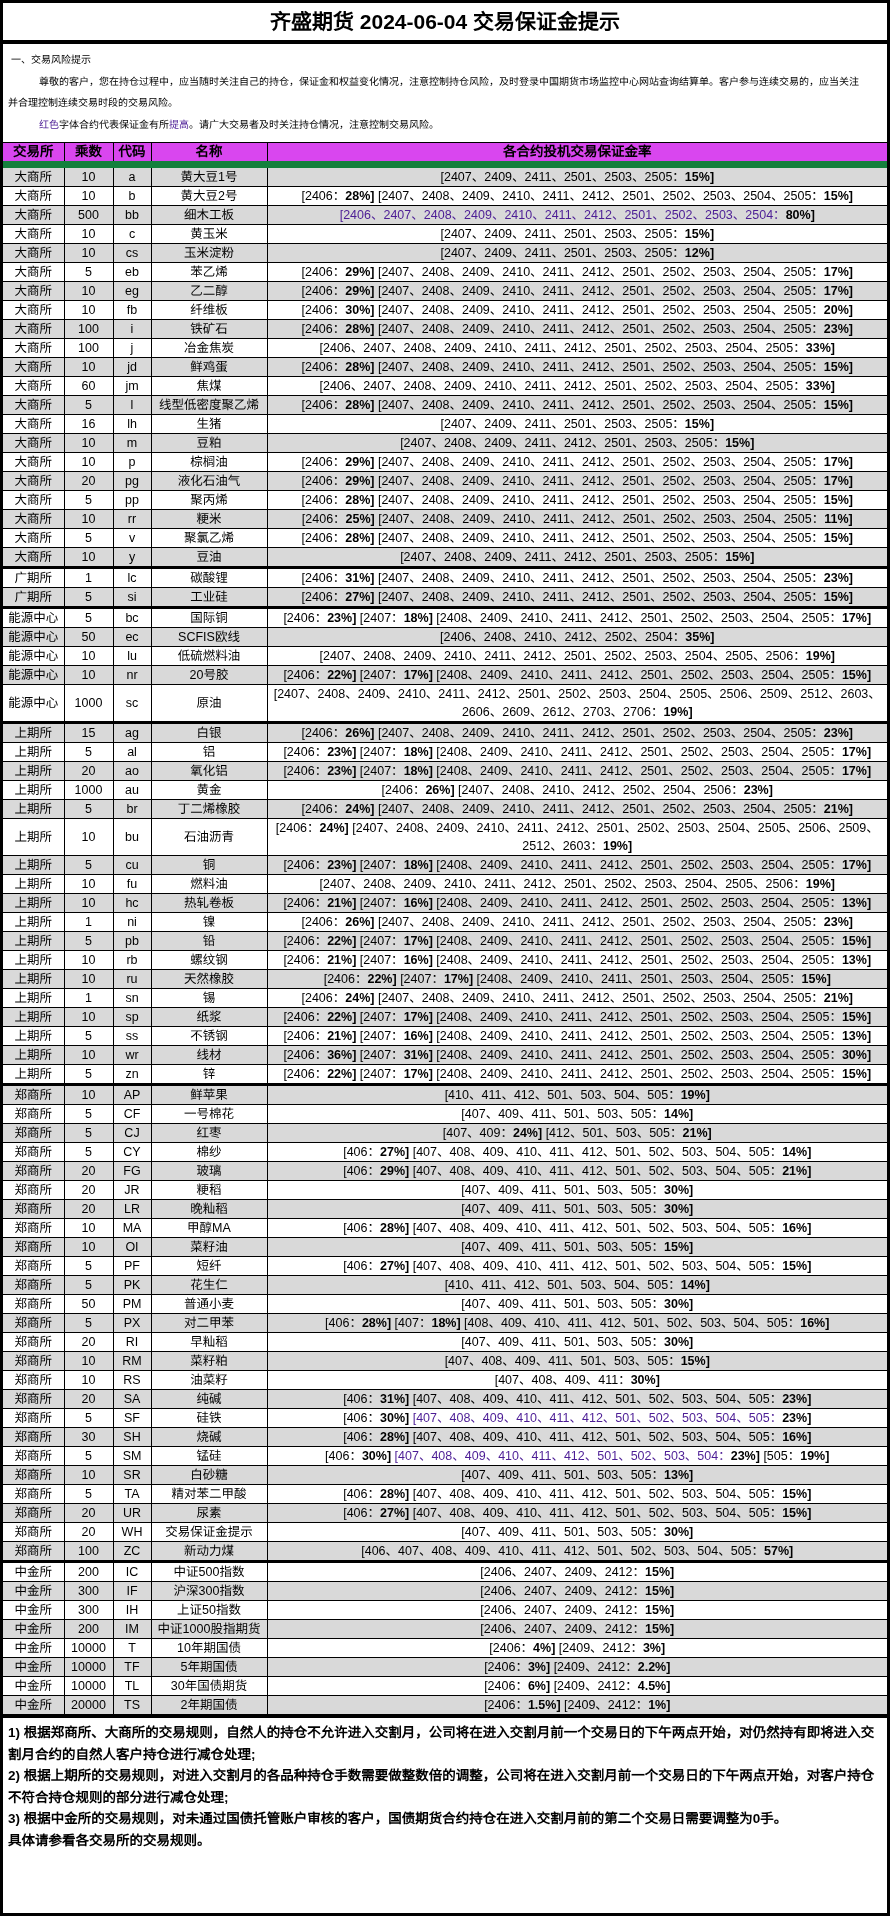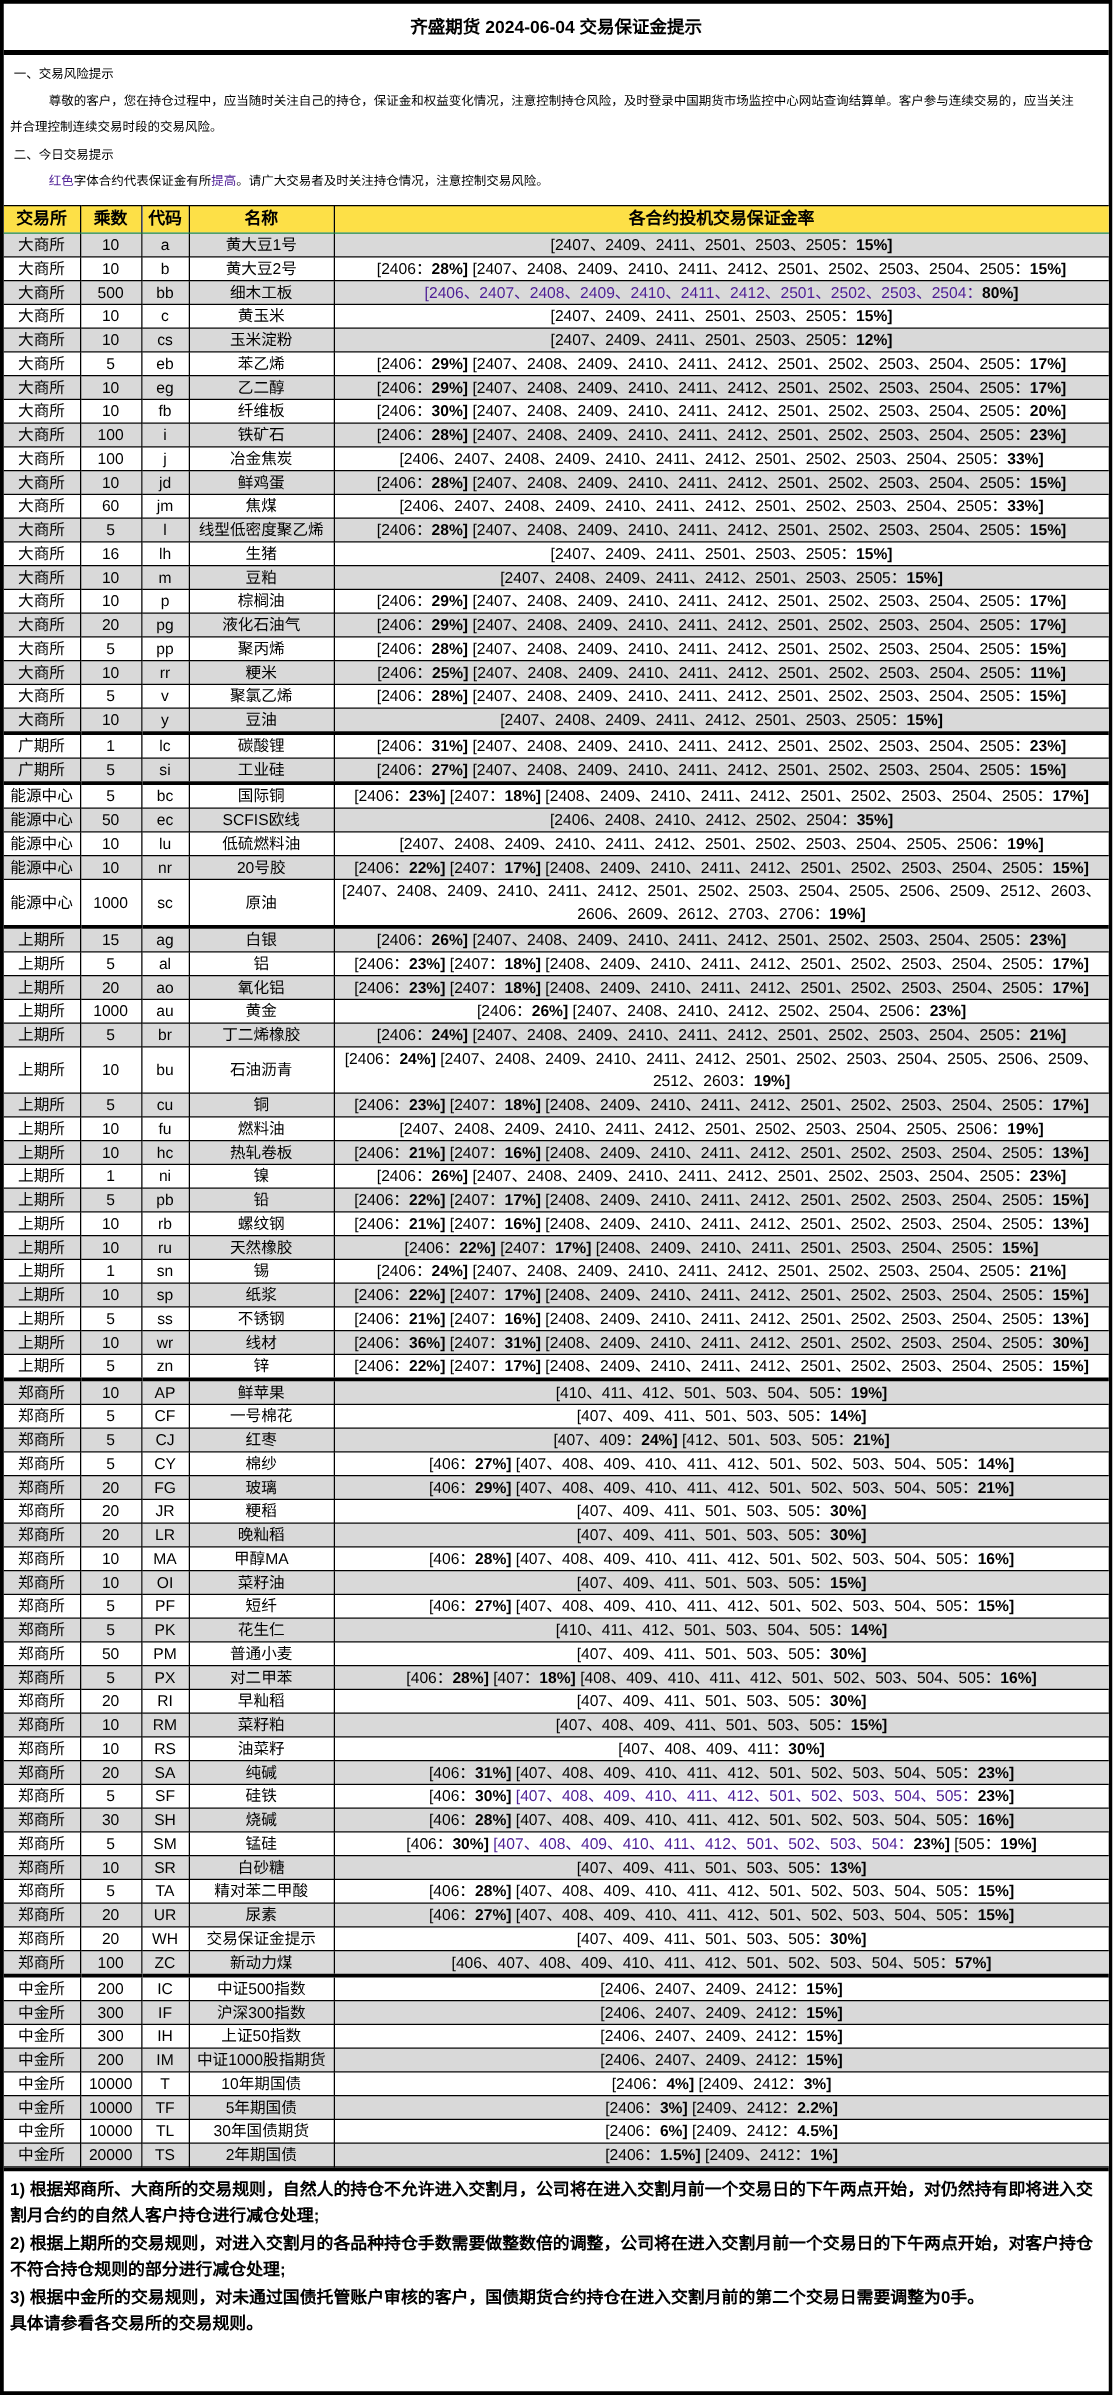--- a/index.html
+++ b/index.html
@@ -11,21 +11,21 @@
   }
   .page {
     width: 890px;
     min-height: 1916px;
     border: 3px solid #000;
     background: #fff;
   }
   .title-bar {
     text-align: center;
     font-weight: bold;
-    font-size: 14px;
+    font-size: 21px;
     line-height: 37px;
     border-bottom: 4px solid #000;
   }
   .intro {
     padding: 5px 22px 7px 5px;
     font-size: 10px;
     line-height: 21.5px;
   }
   .intro .sec-title { padding-left: 3px; }
   .intro .para { margin: 0; text-indent: 31px; }
@@ -42,22 +42,22 @@
     padding: 0;
     text-align: center;
     height: 19px;
     line-height: 18px;
     overflow: hidden;
   }
   table.margin-table thead th {
     font-weight: bold;
     font-size: 13.5px;
     height: 22px;
-    border-bottom: 1px solid #15803d;
-    background: #fde047;
+    border-bottom: 7px solid #15803d;
+    background: #d946ef;
   }
   table.margin-table th:first-child, table.margin-table td:first-child { border-left: none; }
   table.margin-table th:last-child, table.margin-table td:last-child { border-right: none; }
   td.rate {
     text-align: left;
     padding: 0 4px;
     line-height: 18px;
   }
   tr.alt { background: #d9d9d9; }
   tr.group-start td { border-top: 3px solid #000; }
@@ -75,21 +75,20 @@
 </head>
 <body>
 
 <div class="page">
 
   <div class="title-bar">齐盛期货 2024-06-04 交易保证金提示</div>
 
   <div class="intro">
     <div class="sec-title">一、交易风险提示</div>
     <p class="para">尊敬的客户，您在持仓过程中，应当随时关注自己的持仓，保证金和权益变化情况，注意控制持仓风险，及时登录中国期货市场监控中心网站查询结算单。客户参与连续交易的，应当关注并合理控制连续交易时段的交易风险。</p>
-    <div class="sec-title">二、今日交易提示</div>
     <div class="indent"><span class="red">红色</span><span>字体合约代表保证金有所</span><span class="red">提高</span><span>。请广大交易者及时关注持仓情况，注意控制交易风险。</span></div>
   </div>
 
   <table class="margin-table">
     <colgroup>
       <col style="width:61px">
         <col style="width:49px">
         <col style="width:38px">
         <col style="width:116px">
         <col>

